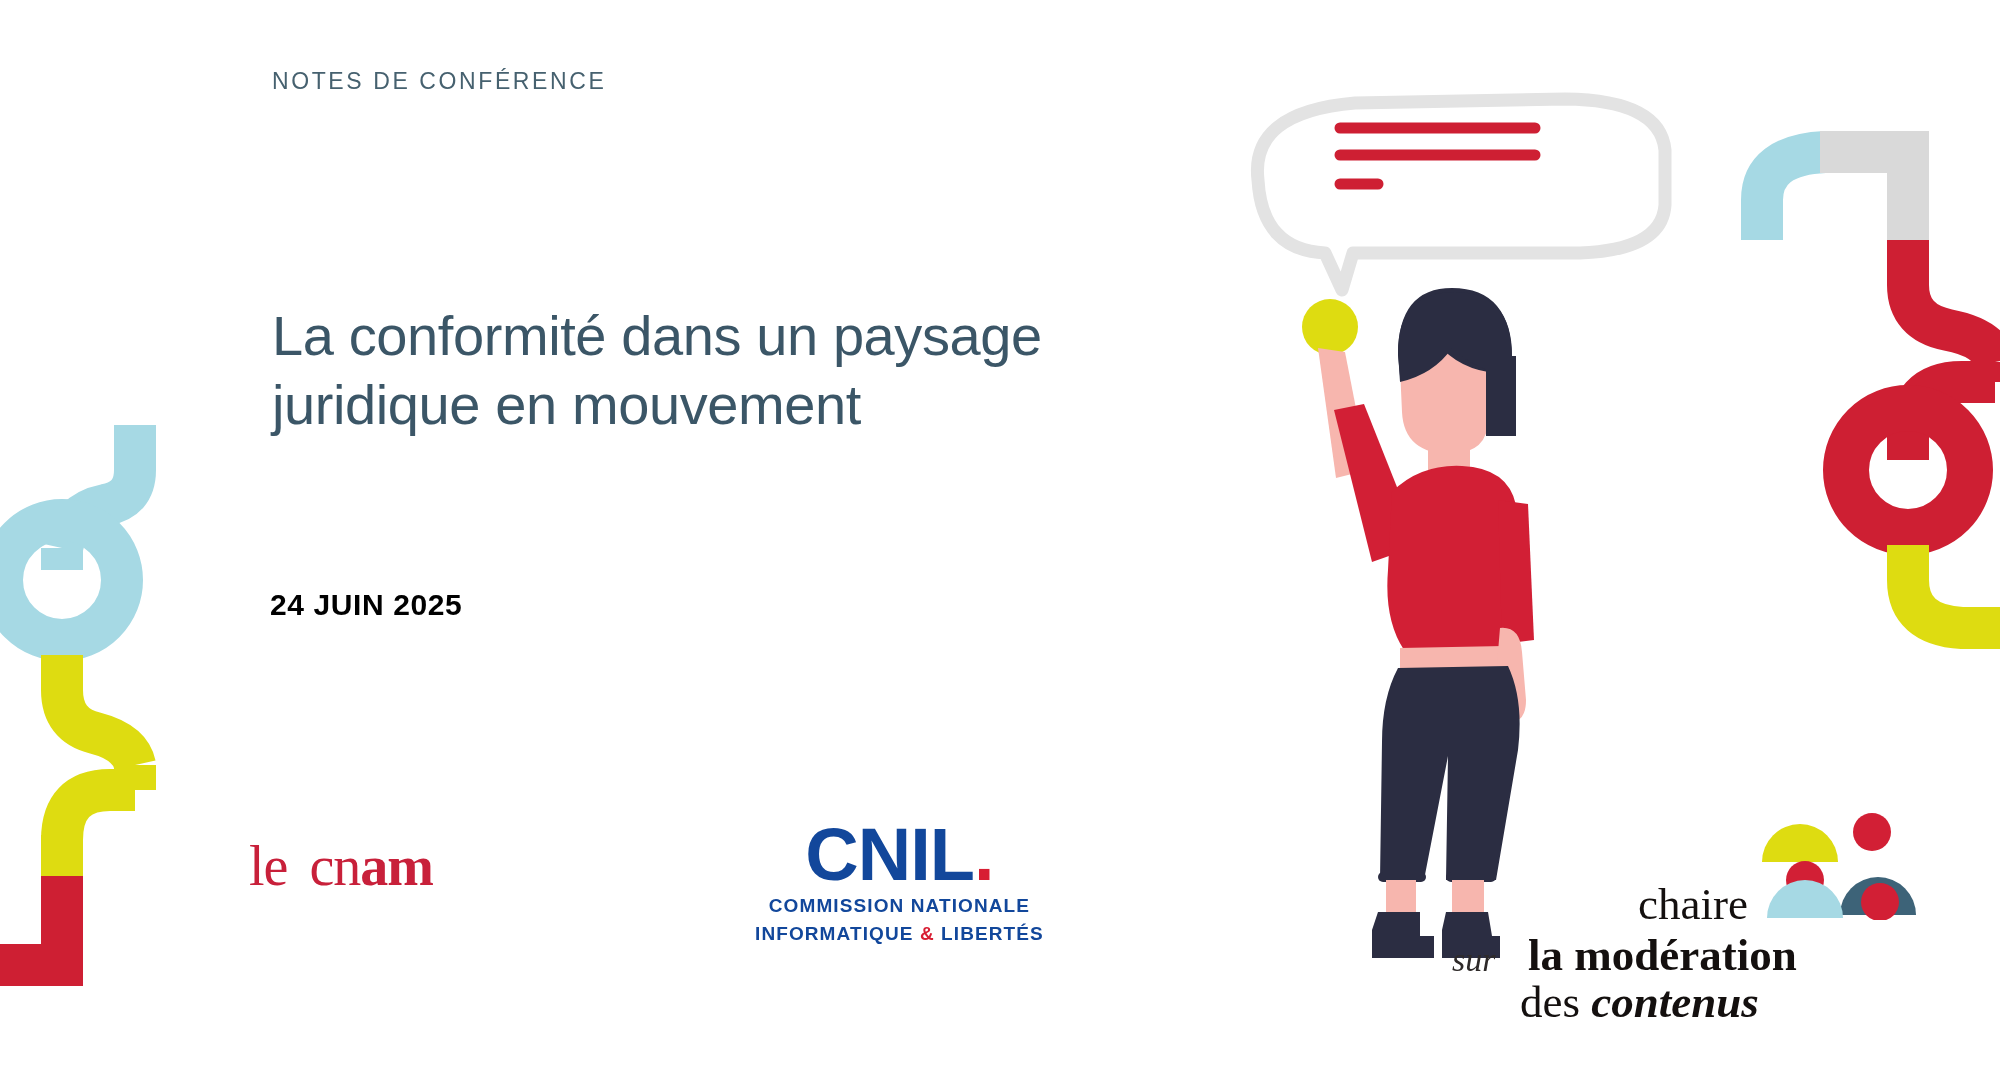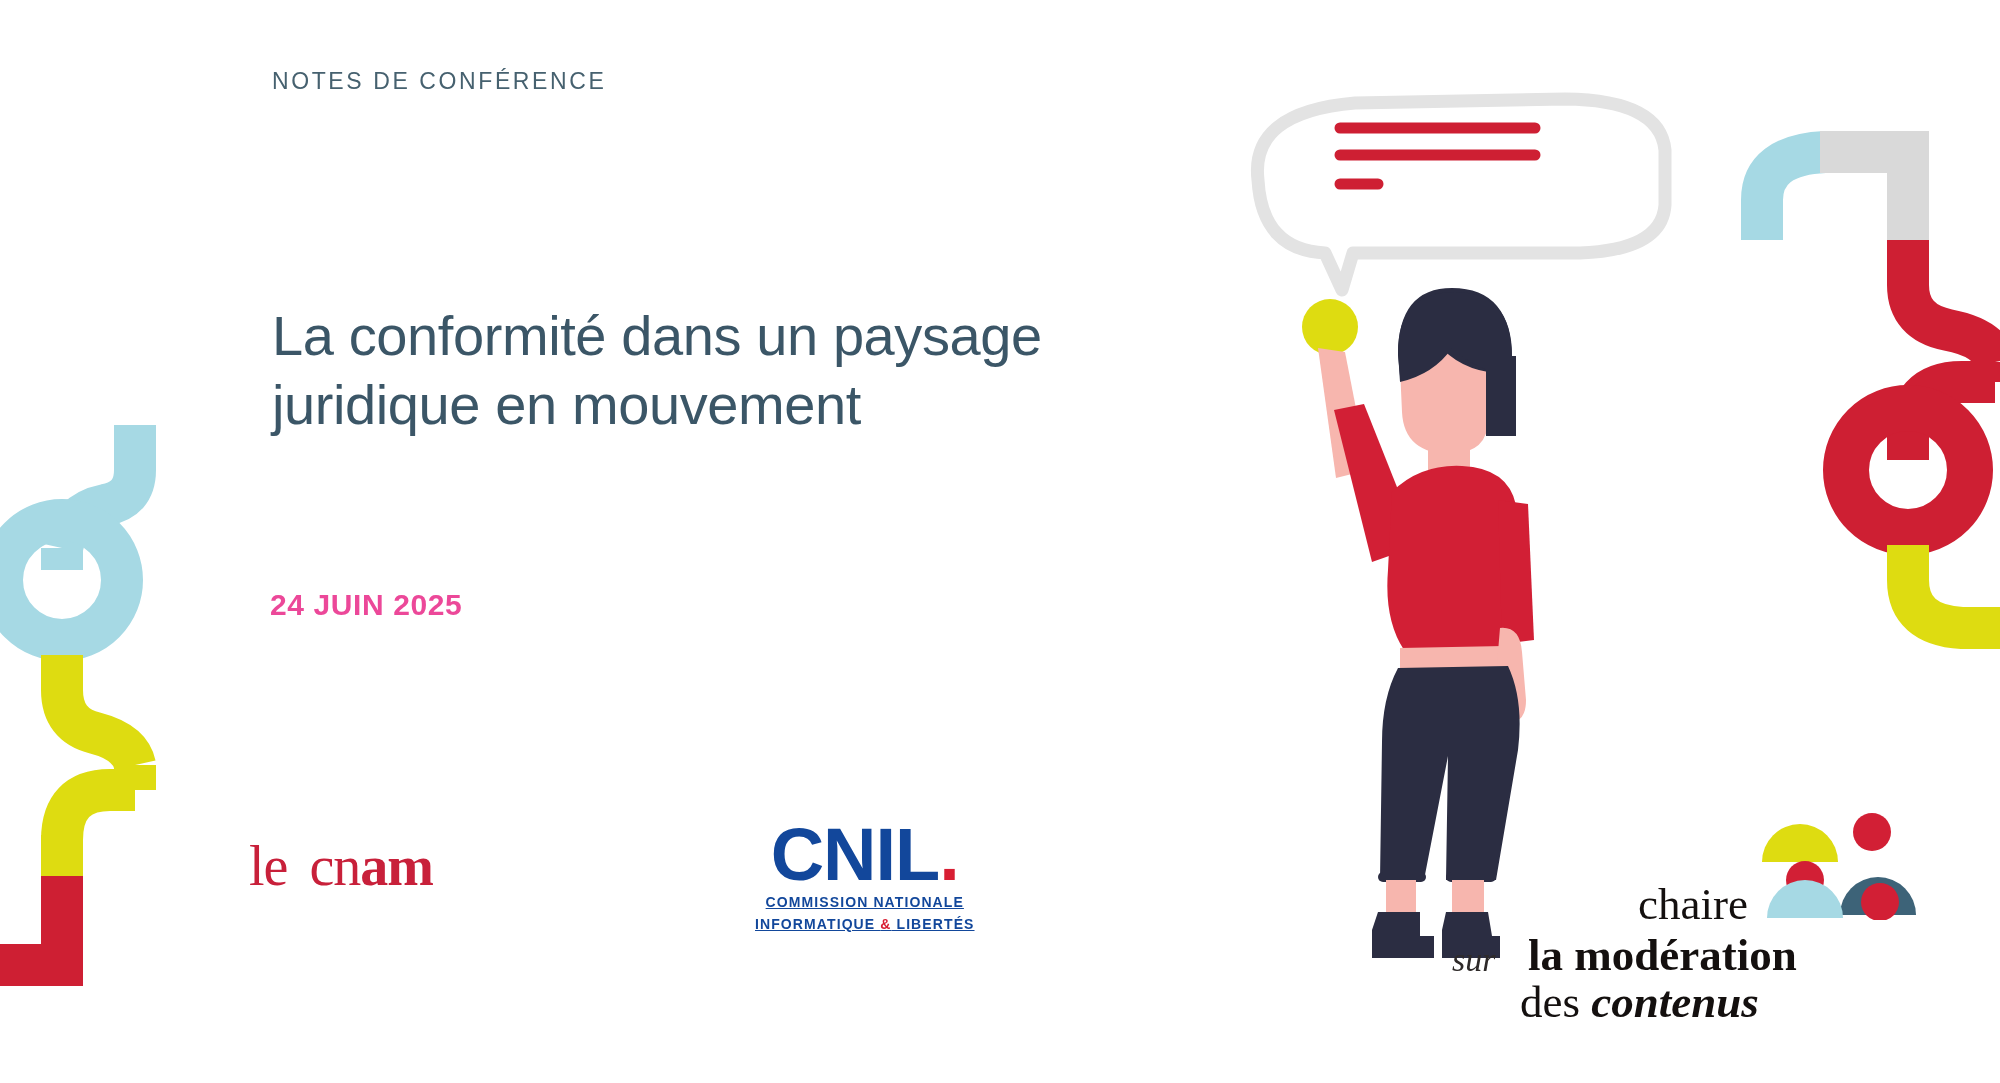--- a/index.html
+++ b/index.html
@@ -61,21 +61,21 @@
     line-height: 1.16;
     margin: 4px;
   }
   .date {
     position: absolute;
     left: 270px;
     top: 588px;
     font-size: 30px;
     font-weight: 700;
     letter-spacing: 0.6px;
-    color: #ec4899;
+    color: #000000;
     white-space: nowrap;
   }
 
   
   .cnam-logo {
     position: absolute;
     left: 249px;
     top: 838px;
     color: #c8203a;
     font-size: 56px;
@@ -97,27 +97,26 @@
   }
   .cnil-word {
     font-size: 74px;
     font-weight: 700;
     color: #12479b;
     letter-spacing: -1px;
     line-height: 0.95;
   }
   .cnil-word .dot { color: #d81e33; }
   .cnil-sub1, .cnil-sub2 {
-    font-size: 14px;
+    font-size: 19px;
     font-weight: 700;
     color: #12479b;
     letter-spacing: 1.1px;
     line-height: 1.25;
     margin-top: 4px;
-    text-decoration: underline;
   }
   .cnil-sub2 .amp { color: #d81e33; }
 
   
   .chaire-logo {
     position: absolute;
     left: 1440px;
     top: 800px;
     width: 470px;
     height: 220px;

